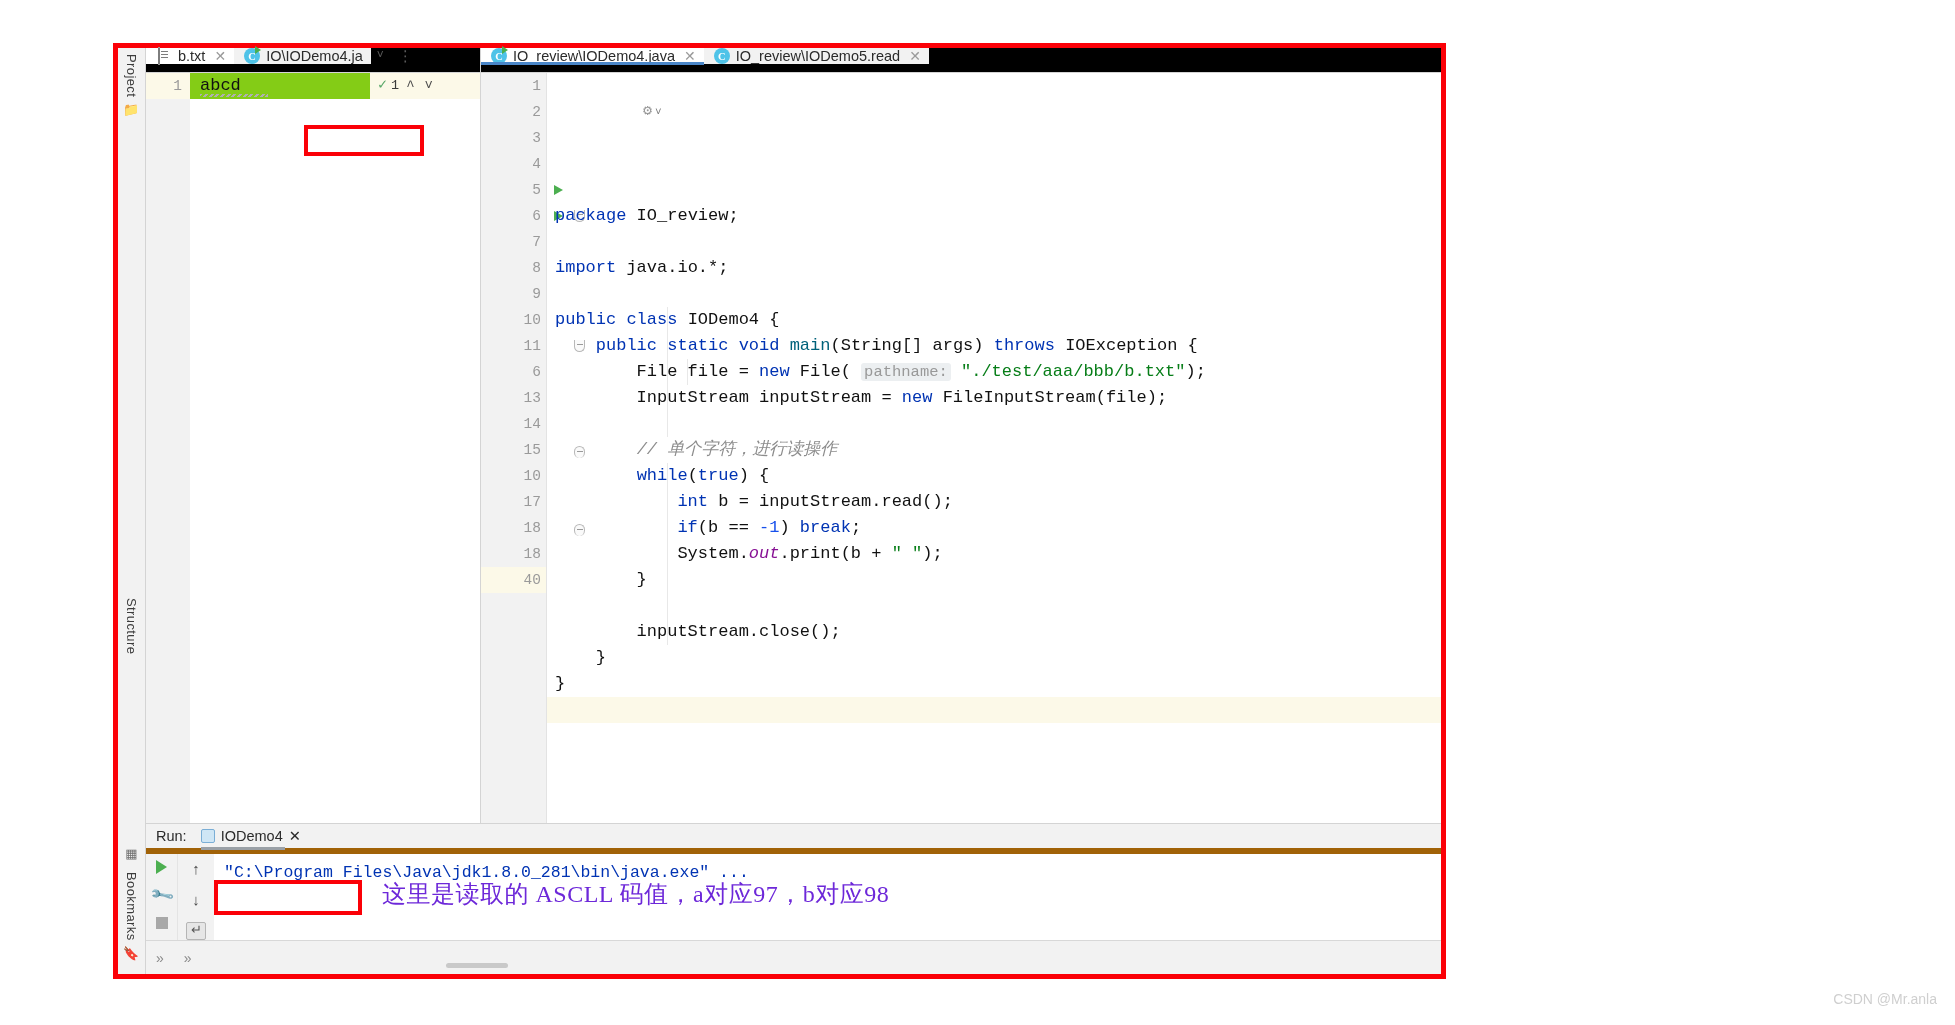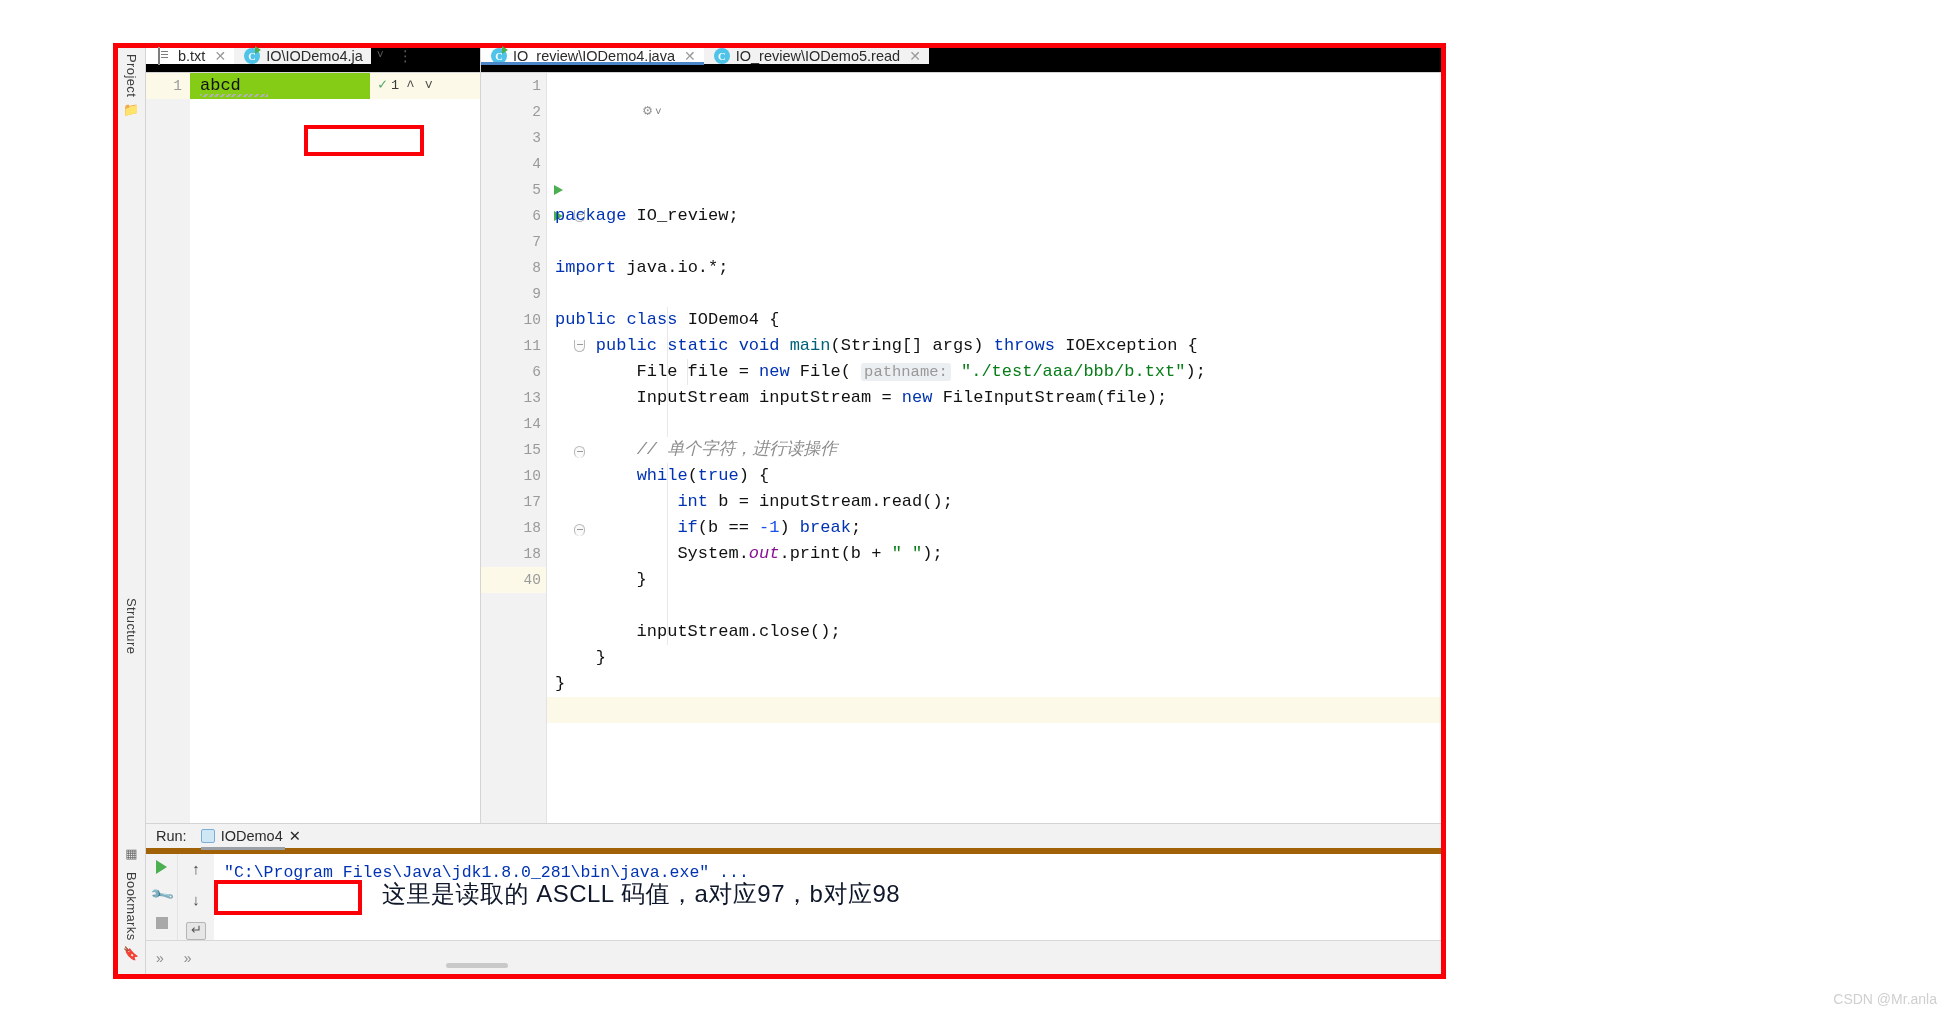--- a/index.html
+++ b/index.html
@@ -194,22 +194,22 @@
     font-size:16.5px; line-height:26px; color:#0033b3; min-width:0; position:relative;
   }
   .con-line{ padding-left:10px; white-space:pre; }
   .con-out{ color:#111; }
   
   .hl-nums{
     position:absolute; left:0px; top:26px; width:148px; height:35px;
     border:4px solid #fb0007; background:transparent; z-index:20;
   }
   .annot{
-    position:absolute; left:168px; top:27px; color:#0f172a;
-    font-size:24px; font-family:Liberation Sans, sans-serif; white-space:nowrap;
+    position:absolute; left:168px; top:27px; color:#6d28d9;
+    font-size:24px; font-family:Liberation Serif, serif; white-space:nowrap;
     letter-spacing:.5px;
   }
 
   
   .bot-strip{
     height:34px; flex:0 0 34px; background:#f2f2f2; border-top:1px solid #d8d8d8;
     display:flex; align-items:center; position:relative;
   }
   .bs-chev{ color:#8a8a8a; font-size:14px; padding:0 10px; }
   .hscroll{

